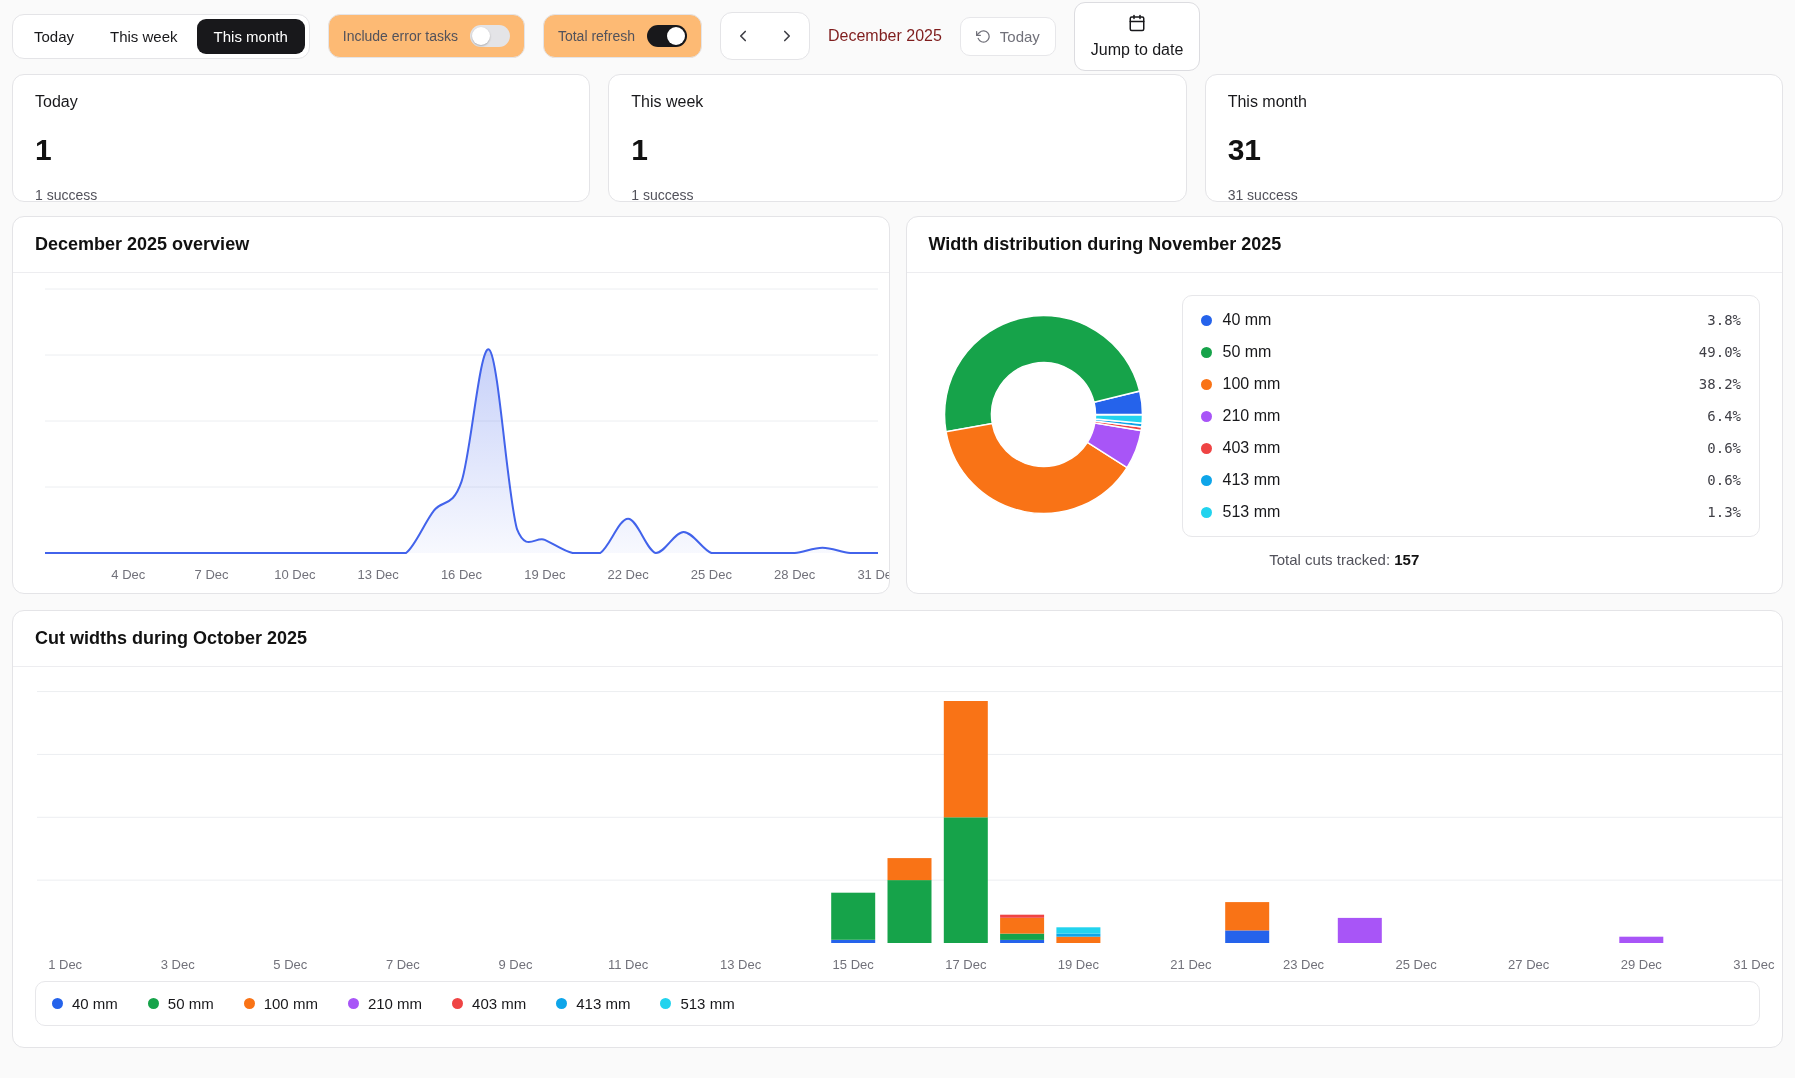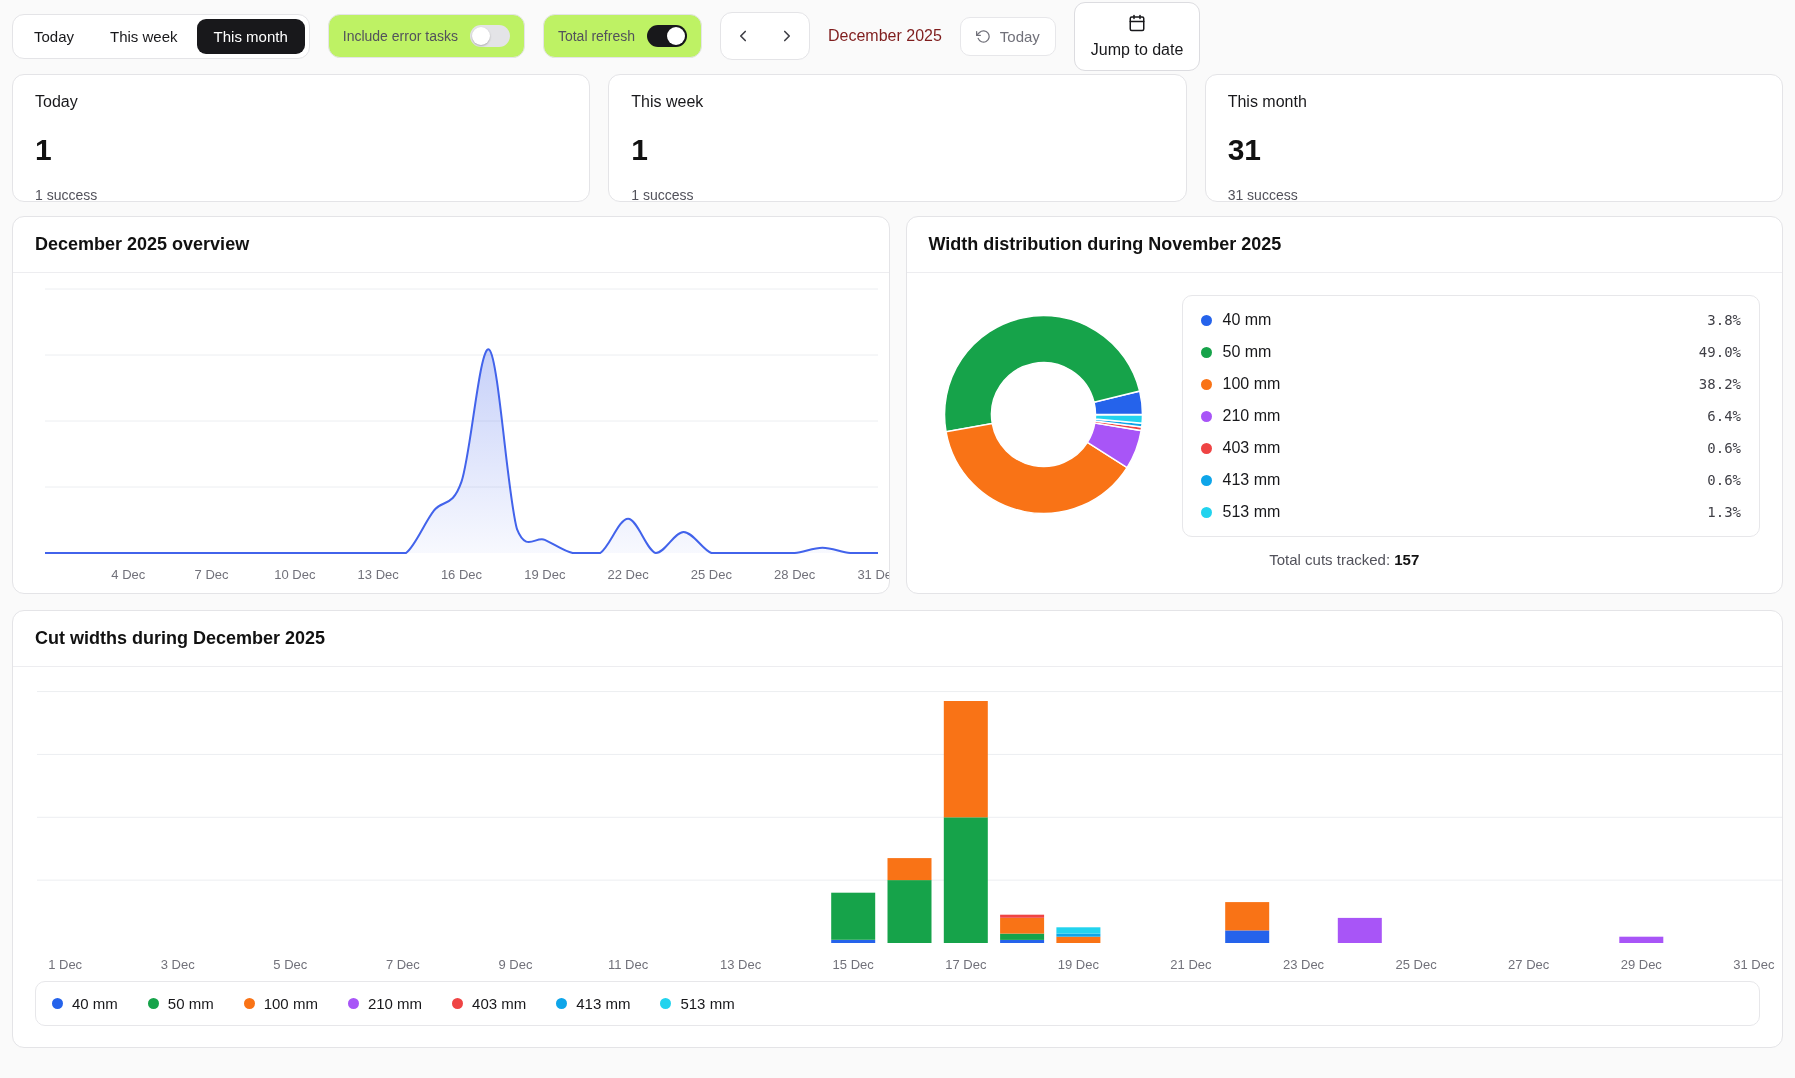--- a/index.html
+++ b/index.html
@@ -12,21 +12,21 @@
     padding: 10px 12px;
     overflow: hidden;
   }
 
   
   .toolbar { display: flex; align-items: center; gap: 18px; height: 52px; margin-bottom: 12px; }
   .seg { display: flex; align-items: center; background: #fff; border: 1px solid #e4e4e7; border-radius: 12px; padding: 4px; gap: 2px; }
   .seg-btn { border: none; background: transparent; font-family: inherit; font-size: 15px; padding: 9px 17px; border-radius: 9px; color: #18181b; cursor: pointer; white-space: nowrap; }
   .seg-btn.active { background: #18181b; color: #fff; font-weight: 500; }
 
-  .pill { display: flex; align-items: center; gap: 12px; background: #bef264; border: 1px solid #e4e4e7; border-radius: 12px; padding: 10px 14px; }
+  .pill { display: flex; align-items: center; gap: 12px; background: #fdba74; border: 1px solid #e4e4e7; border-radius: 12px; padding: 10px 14px; }
   .pill-label { font-size: 14px; color: #52525b; white-space: nowrap; }
 
   .switch { position: relative; display: inline-block; width: 40px; height: 22px; border-radius: 11px; cursor: pointer; flex: 0 0 auto; }
   .switch.off { background: #e4e4e7; }
   .switch.on  { background: #18181b; }
   .knob { position: absolute; top: 2px; width: 18px; height: 18px; border-radius: 50%; background: #fff; box-shadow: 0 1px 2px rgba(0,0,0,.25); }
   .switch.off .knob { left: 2px; }
   .switch.on  .knob { right: 2px; }
 
   .nav-group { display: flex; background: #fff; border: 1px solid #e4e4e7; border-radius: 12px; overflow: hidden; }
@@ -226,21 +226,21 @@
       </div>
     </div>
     <div class="dist-total">
       <span>Total cuts tracked:</span>
       <b>157</b>
     </div>
   </section>
 </div>
 
 <section class="chart-card bottom-card">
-  <div class="card-header">Cut widths during December 2025</div>
+  <div class="card-header">Cut widths during October 2025</div>
   <div id="bars-chart"><svg width="1769" height="312">
         <line x1="12" x2="1757" y1="213.14285714285714" y2="213.14285714285714" stroke="#eceef1" stroke-width="1"></line>
         <line x1="12" x2="1757" y1="150.28571428571428" y2="150.28571428571428" stroke="#eceef1" stroke-width="1"></line>
         <line x1="12" x2="1757" y1="87.42857142857144" y2="87.42857142857144" stroke="#eceef1" stroke-width="1"></line>
         <line x1="12" x2="1757" y1="24.571428571428584" y2="24.571428571428584" stroke="#eceef1" stroke-width="1"></line>
         <rect x="806.2" y="272.9" width="44.0" height="3.1" fill="#2563eb"></rect>
         <rect x="806.2" y="225.7" width="44.0" height="47.1" fill="#16a34a"></rect>
         <rect x="862.5" y="213.1" width="44.0" height="62.9" fill="#16a34a"></rect>
         <rect x="862.5" y="191.1" width="44.0" height="22.0" fill="#f97316"></rect>
         <rect x="918.8" y="150.3" width="44.0" height="125.7" fill="#16a34a"></rect>

